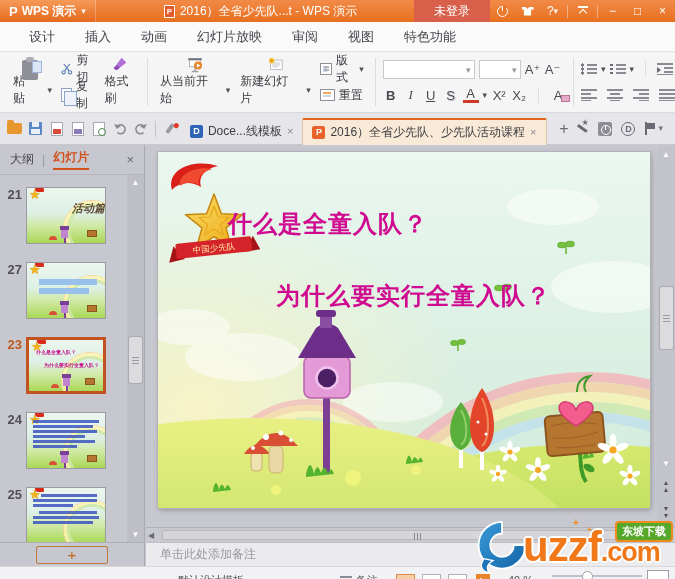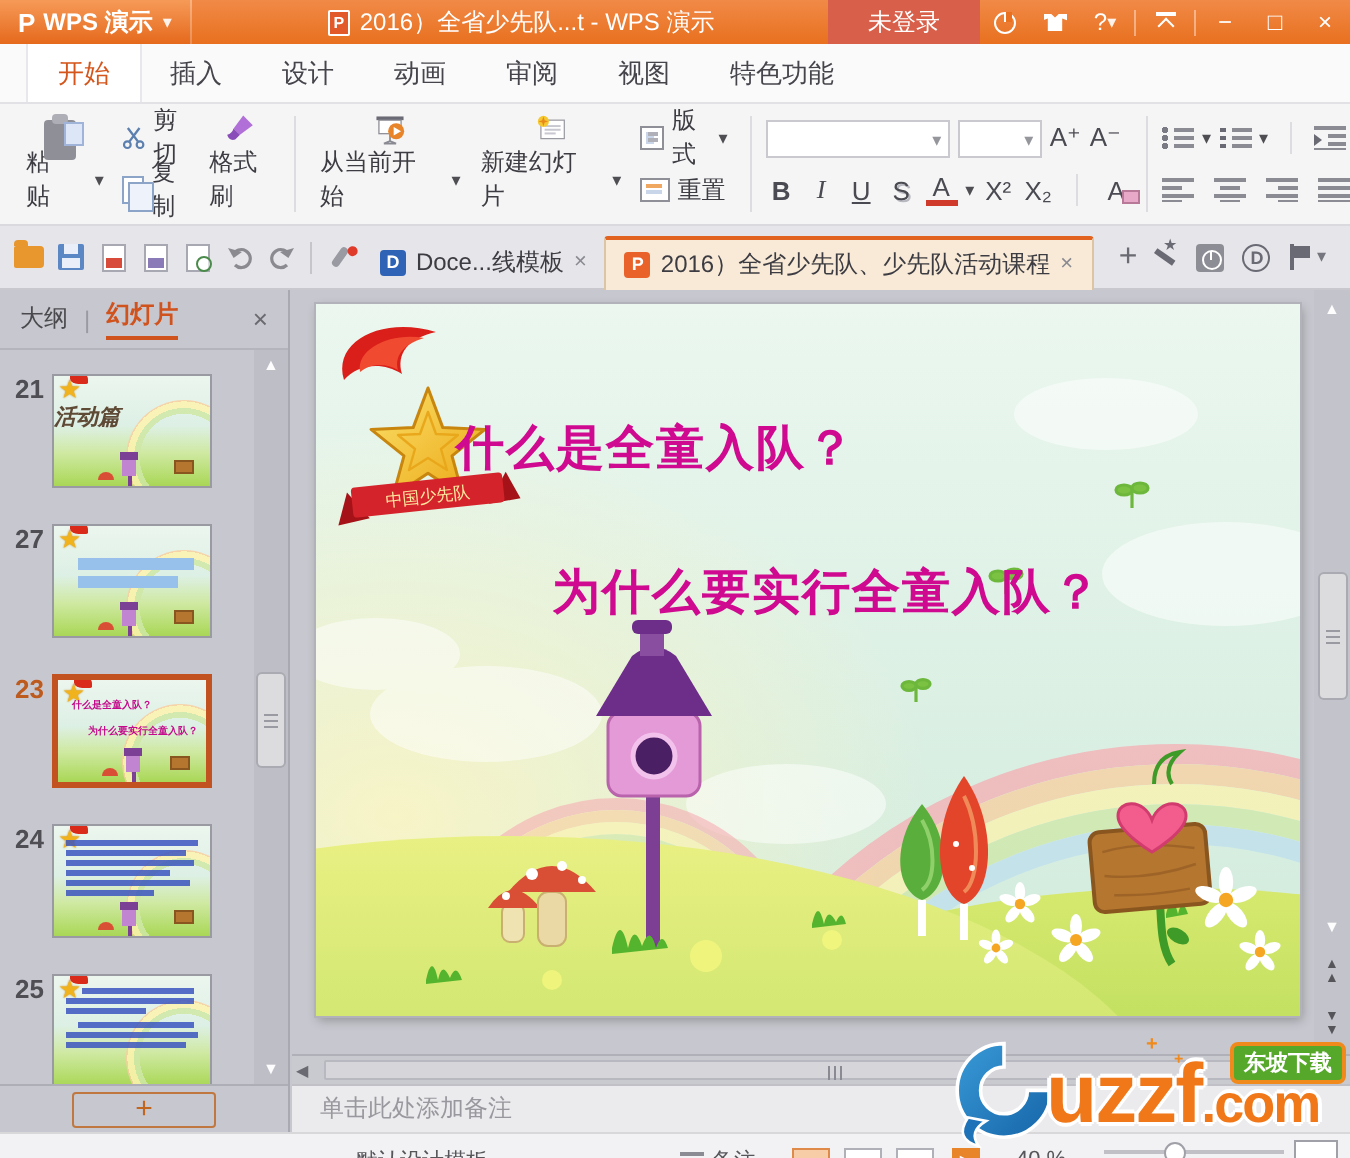--- a/index.html
+++ b/index.html
@@ -146,21 +146,21 @@
   .trow.sel .thumb { border:3px solid #c2521f; }
   .mini-rainbow { position:absolute; right:-16px; top:12px; width:58px; height:58px; border-radius:50%;
     background:radial-gradient(circle,transparent 54%,#cfe8a6 54% 61%,#fdf3ae 61% 69%,#f9cf9f 69% 77%,#f6aeb4 77% 85%,transparent 85%); opacity:.85; }
   .mini-star { position:absolute; left:2px; top:-1px; font-size:13px; color:#f0b31e; text-shadow:0 0 1px #c8860e; }
   .mini-star::before { content:""; position:absolute; left:6px; top:-1px; width:9px; height:6px; background:#da2a1a; border-radius:60% 90% 20% 70%; }
   .mini-house { position:absolute; left:34px; bottom:5px; width:7px; height:8px; background:#c084d0; }
   .mini-house::before { content:""; position:absolute; left:-1px; top:-4px; width:9px; height:4px; background:#7b3f96; }
   .mini-house::after { content:""; position:absolute; left:2.5px; bottom:-5px; width:2px; height:5px; background:#7b3f96; }
   .mini-mush { position:absolute; left:22px; bottom:3px; width:8px; height:4px; background:#d94f35; border-radius:4px 4px 0 0; }
   .mini-sign { position:absolute; right:8px; bottom:6px; width:10px; height:7px; background:#b5762f; border:1px solid #8a5620; }
-  .mini-title { position:absolute; left:0; right:0; top:13px; text-align:left; font-family:"Liberation Serif",serif; font-style:italic; font-weight:bold; font-size:11px; color:#5f4a36; }
+  .mini-title { position:absolute; left:0; right:0; top:13px; text-align:right; font-family:"Liberation Serif",serif; font-style:italic; font-weight:bold; font-size:11px; color:#5f4a36; }
   .mini-q { position:absolute; font-size:5px; font-weight:bold; color:#c40a8c; white-space:nowrap; }
   .mini-bar { position:absolute; height:6px; background:#97c0ea; }
   .mini-line { position:absolute; height:2.5px; background:#3b55c0; opacity:.85; }
   .sscroll { position:absolute; right:0; top:30px; width:17px; bottom:24px; background:#bebec6; }
   .sarrow { position:absolute; left:0; width:17px; height:15px; color:#fdfdfd; font-size:8px; text-align:center; line-height:15px; cursor:pointer; }
   .sthumb { position:absolute; left:2px; width:13px; border-radius:2px; background:#dcdcdf; box-shadow:0 0 0 1px #aaaab2; cursor:pointer; }
   .grip { position:absolute; left:3px; right:3px; top:50%; height:1px; background:#9a9aa2; box-shadow:0 -3px 0 #9a9aa2,0 3px 0 #9a9aa2; }
   .addbar { position:absolute; left:0; right:0; bottom:0; height:24px; border-top:1px solid #aeaeb6; display:flex; align-items:center; justify-content:center; }
   .add-slide { width:72px; height:18px; border:1px solid #c07840; border-radius:2px; color:#c0661f; font-size:15px; line-height:15px; text-align:center; cursor:pointer; }
 
@@ -239,24 +239,24 @@
         <span class="bar-over"></span>
         <span class="chev-up"></span>
       </div>
     <div class="tb-sep"></div>
     <div class="tb-ic">−</div>
     <div class="tb-ic">□</div>
     <div class="tb-ic">×</div>
   </div>
 
   <div class="ribbontabs">
-    <div class="rtab active">开始</div>
+    <div class="rtab">设计</div>
     <div class="rtab">插入</div>
-    <div class="rtab">设计</div>
     <div class="rtab">动画</div>
+    <div class="rtab">幻灯片放映</div>
     <div class="rtab">审阅</div>
     <div class="rtab">视图</div>
     <div class="rtab">特色功能</div>
   </div>
 
   <div class="toolbar">
     <div class="bigbtn">
       <span class="ic-clip">
           <span class="b"></span>
           <span class="t"></span>

